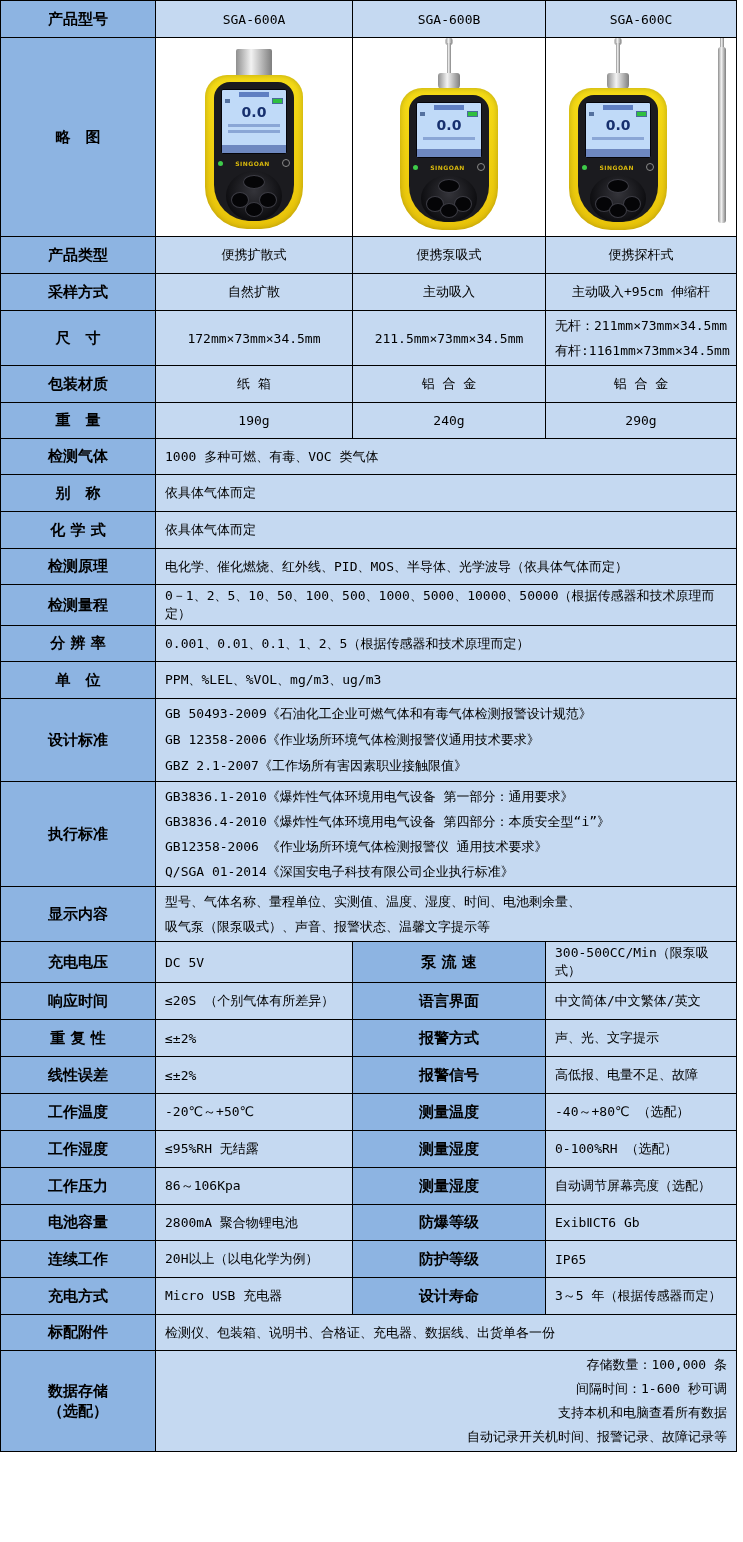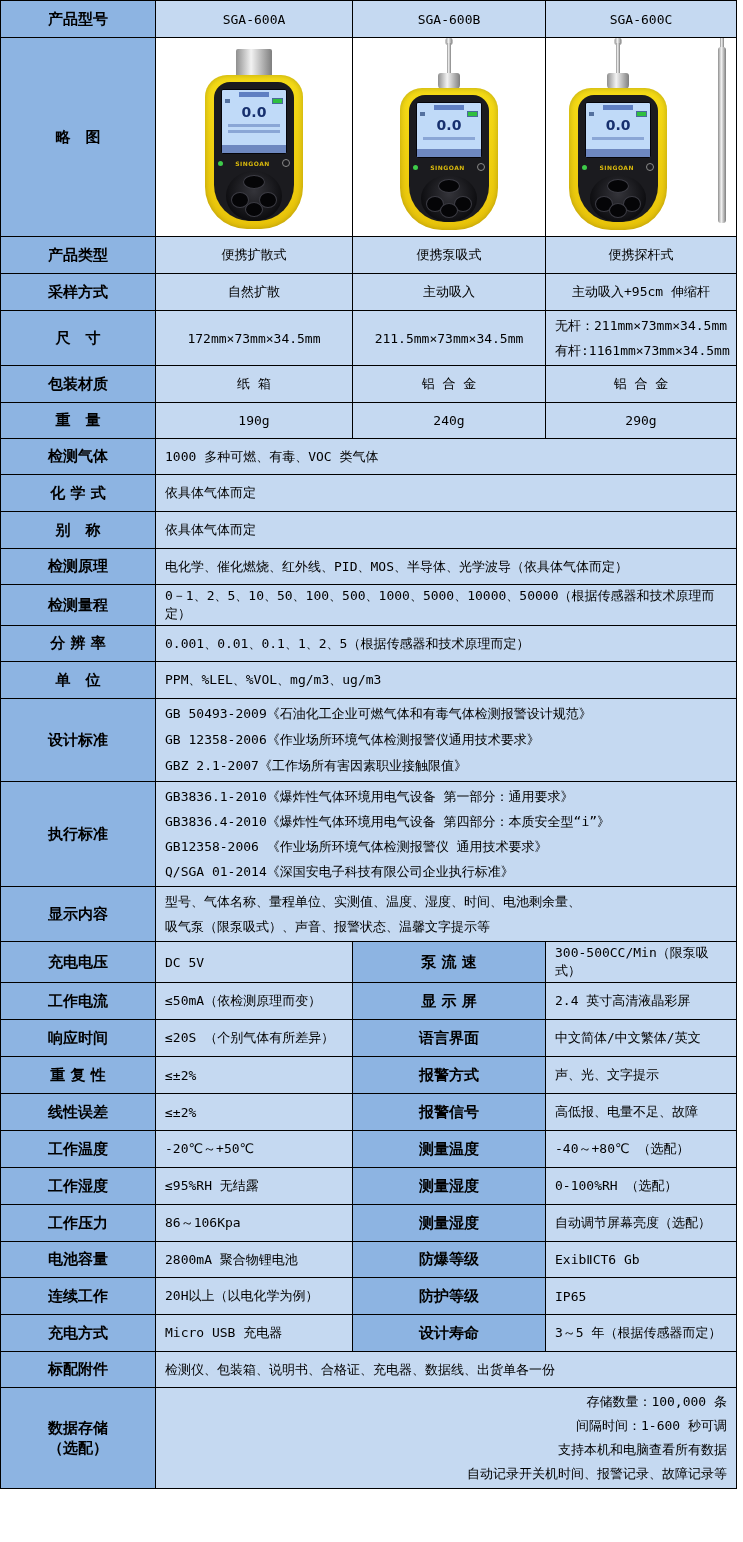--- a/index.html
+++ b/index.html
@@ -222,25 +222,25 @@
     <td class="val center">190g</td>
     <td class="val center">240g</td>
     <td class="val center">290g</td>
   </tr>
 
   <tr style="height:36px">
     <td class="lbl">检测气体</td>
     <td class="val" colspan="3">1000 多种可燃、有毒、VOC 类气体</td>
   </tr>
   <tr style="height:37px">
+    <td class="lbl">别　称</td>
+    <td class="val" colspan="3">依具体气体而定</td>
+  </tr>
+  <tr style="height:37px">
     <td class="lbl">化 学 式</td>
-    <td class="val" colspan="3">依具体气体而定</td>
-  </tr>
-  <tr style="height:37px">
-    <td class="lbl">别　称</td>
     <td class="val" colspan="3">依具体气体而定</td>
   </tr>
   <tr style="height:36px">
     <td class="lbl">检测原理</td>
     <td class="val" colspan="3">电化学、催化燃烧、红外线、PID、MOS、半导体、光学波导（依具体气体而定）</td>
   </tr>
   <tr style="height:37px">
     <td class="lbl">检测量程</td>
     <td class="val" colspan="3">0－1、2、5、10、50、100、500、1000、5000、10000、50000（根据传感器和技术原理而定）</td>
   </tr>
@@ -277,26 +277,20 @@
     </td>
   </tr>
 
   <tr style="height:37px">
     <td class="lbl">充电电压</td>
     <td class="val">DC 5V</td>
     <td class="lbl">泵 流 速</td>
     <td class="val">300-500CC/Min（限泵吸式）</td>
   </tr>
   <tr style="height:37px">
-    <td class="lbl">工作电流</td>
-    <td class="val">≤50mA（依检测原理而变）</td>
-    <td class="lbl">显 示 屏</td>
-    <td class="val">2.4 英寸高清液晶彩屏</td>
-  </tr>
-  <tr style="height:37px">
     <td class="lbl">响应时间</td>
     <td class="val">≤20S （个别气体有所差异）</td>
     <td class="lbl">语言界面</td>
     <td class="val">中文简体/中文繁体/英文</td>
   </tr>
   <tr style="height:37px">
     <td class="lbl">重 复 性</td>
     <td class="val">≤±2%</td>
     <td class="lbl">报警方式</td>
     <td class="val">声、光、文字提示</td>

